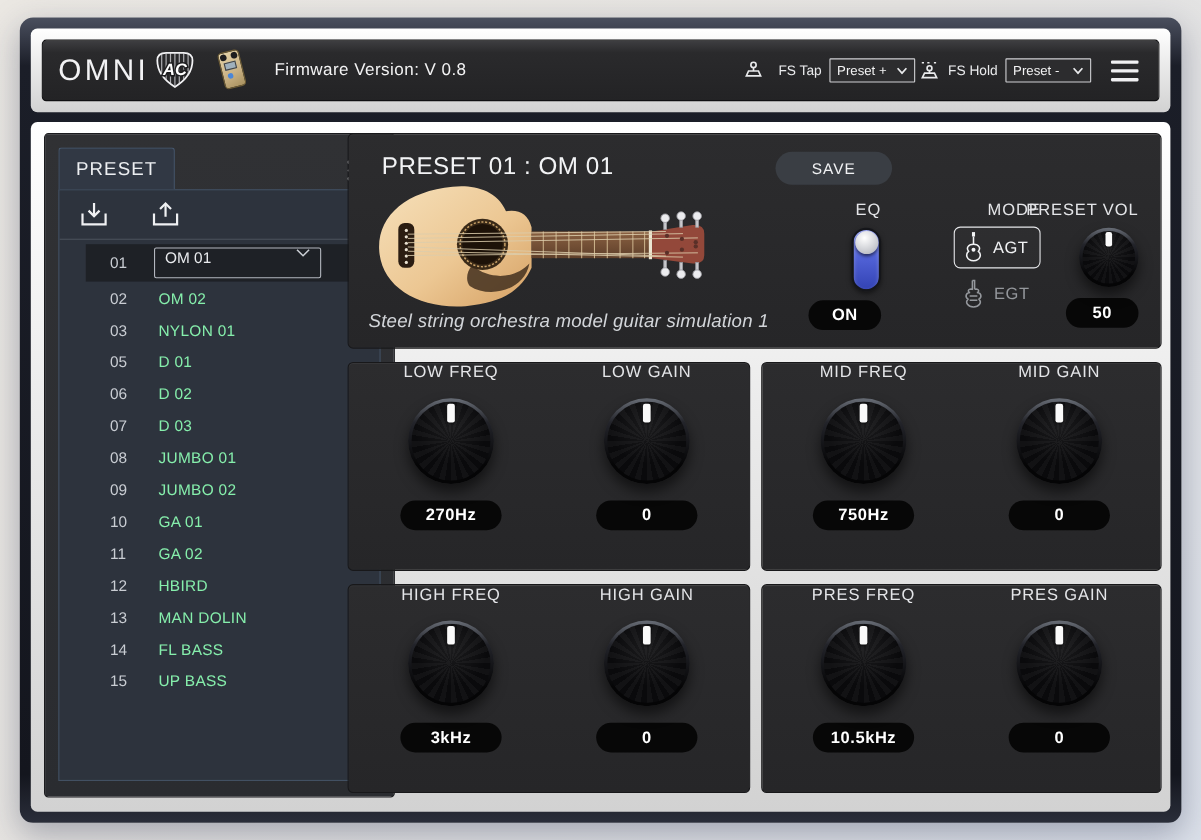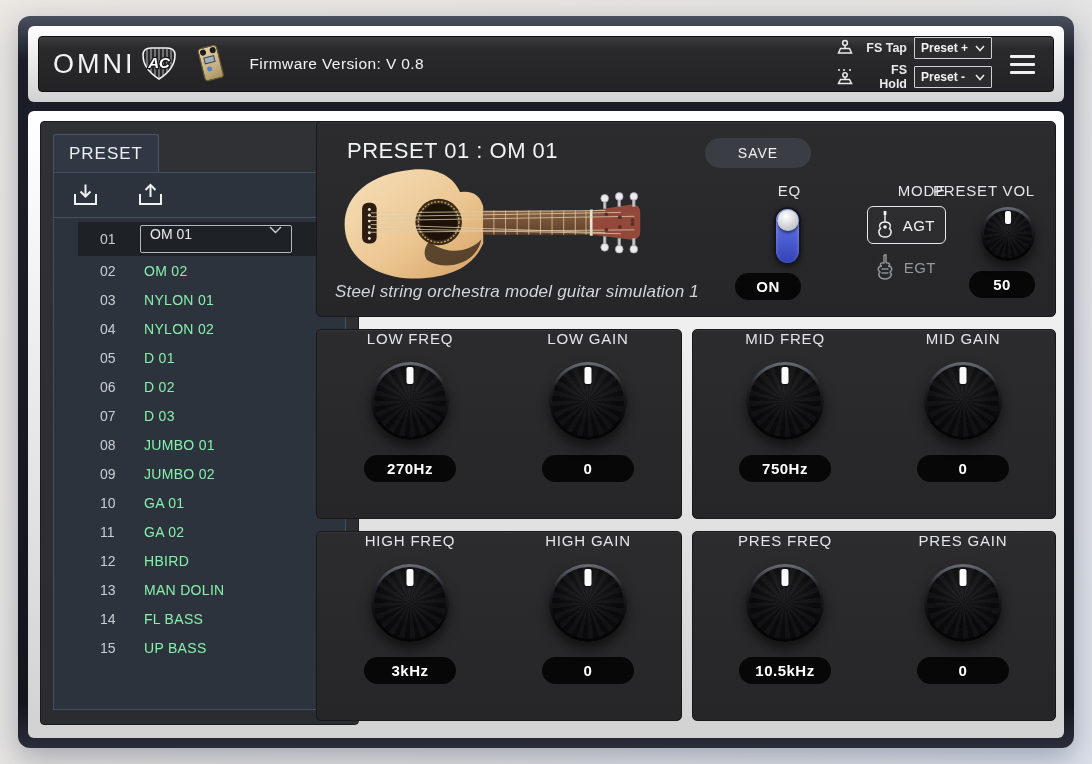--- a/index.html
+++ b/index.html
@@ -36,21 +36,21 @@
   .logo-pick { position:relative; width:38px; height:36px; }
   .pedal-icon { width:34px; height:40px; margin-left:12px; position:relative; transform:rotate(-14deg); }
   .pedal-body { position:absolute; left:7px; top:2px; width:20px; height:34px; border-radius:4px;
     background:linear-gradient(160deg,#e5d3a8,#c9b184 60%,#a8915f); border:1px solid #6d5c35; }
   .pedal-knob { position:absolute; width:6px; height:6px; border-radius:50%; background:#1c1c1e; top:4px; }
   .pedal-screen { position:absolute; left:11px; top:12px; width:11px; height:7px; background:#9fb0bd; border:1px solid #444; }
   .pedal-led { position:absolute; left:12px; top:22px; width:5px; height:5px; border-radius:50%; background:#4a86d8; }
   .fw-text { margin-left:22px; font-size:15.5px; letter-spacing:.4px; color:#f2f2f3; }
 
   .hdr-right { margin-left:auto; display:flex; align-items:center; gap:14px; }
-  .fs-rows { display:flex; flex-direction:column; gap:4px;font-weight:bold; }
+  .fs-rows { display:flex; gap:4px; }
   .fs-row { display:flex; align-items:center; gap:7px; }
   .fs-label { font-size:12.5px; color:#e9eaec; width:46px; text-align:right; }
   .hdr-select {
     width:78px; height:22px; border:1px solid #cfd0d3; background:#2c2c2e; border-radius:1px;
     display:flex; align-items:center; justify-content:space-between; padding:0 6px;
     font-size:12px; color:#f2f2f3; cursor:pointer;
   }
   .hamburger { display:flex; flex-direction:column; gap:5px; cursor:pointer; padding:4px; }
   .hamburger span { display:block; width:25px; height:3px; background:#f0f0f2; border-radius:1px; }
   .hamburger.small span { width:22px; height:2.5px; }
@@ -299,24 +299,20 @@
             </div>
             <div class="preset-row">
               <span class="num">02</span>
               <span class="nm">OM 02</span>
             </div>
             <div class="preset-row">
               <span class="num">03</span>
               <span class="nm">NYLON 01</span>
             </div>
             <div class="preset-row">
-              <span class="num">04</span>
-              <span class="nm">NYLON 02</span>
-            </div>
-            <div class="preset-row">
               <span class="num">05</span>
               <span class="nm">D 01</span>
             </div>
             <div class="preset-row">
               <span class="num">06</span>
               <span class="nm">D 02</span>
             </div>
             <div class="preset-row">
               <span class="num">07</span>
               <span class="nm">D 03</span>

